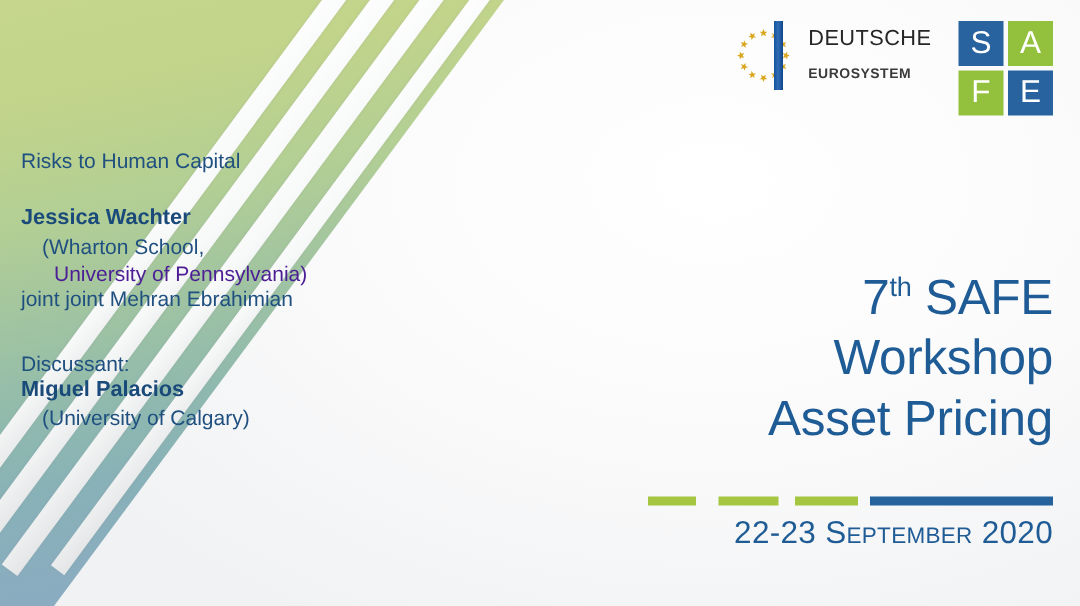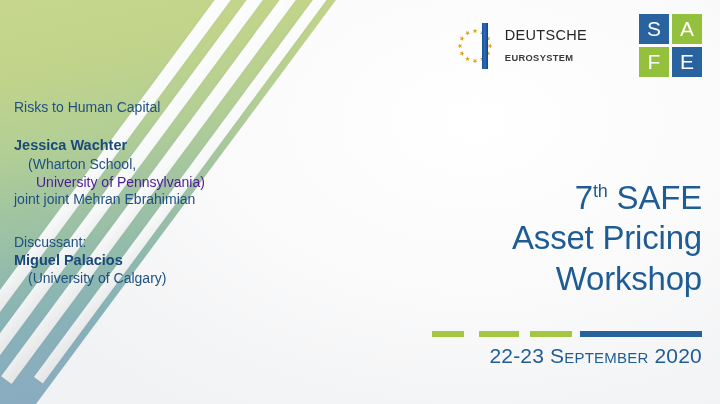--- a/index.html
+++ b/index.html
@@ -126,22 +126,22 @@
     font-size: 14px;
     color: #1f5080;
   }
 
   
   .logos {
     position: absolute;
     right: 18px;
     top: 14px;
     display: flex;
-    align-items: center;
-    gap: 52px;
+    align-items: flex-start;
+    gap: 18px;
   }
   .bbk-logo {
     display: flex;
     align-items: center;
     gap: 7px;
   }
   .eu-emblem {
     position: relative;
     width: 46px;
     height: 46px;
@@ -333,22 +333,22 @@
     <div class="safe-logo">
       <div class="safe-cell safe-blue">S</div>
       <div class="safe-cell safe-green">A</div>
       <div class="safe-cell safe-green">F</div>
       <div class="safe-cell safe-blue">E</div>
     </div>
   </div>
 
   <div class="title-block">
     <div class="t-line"><span>7</span><span class="t-sup">th</span><span> SAFE</span></div>
+    <div class="t-line">Workshop</div>
     <div class="t-line">Asset Pricing</div>
-    <div class="t-line">Workshop</div>
   </div>
 
   <div class="rule-row">
     <div class="dash d1"></div>
     <div class="dash d2"></div>
     <div class="dash d3"></div>
     <div class="blue-rule"></div>
   </div>
 
   <div class="date-line">22-23 September 2020</div>

